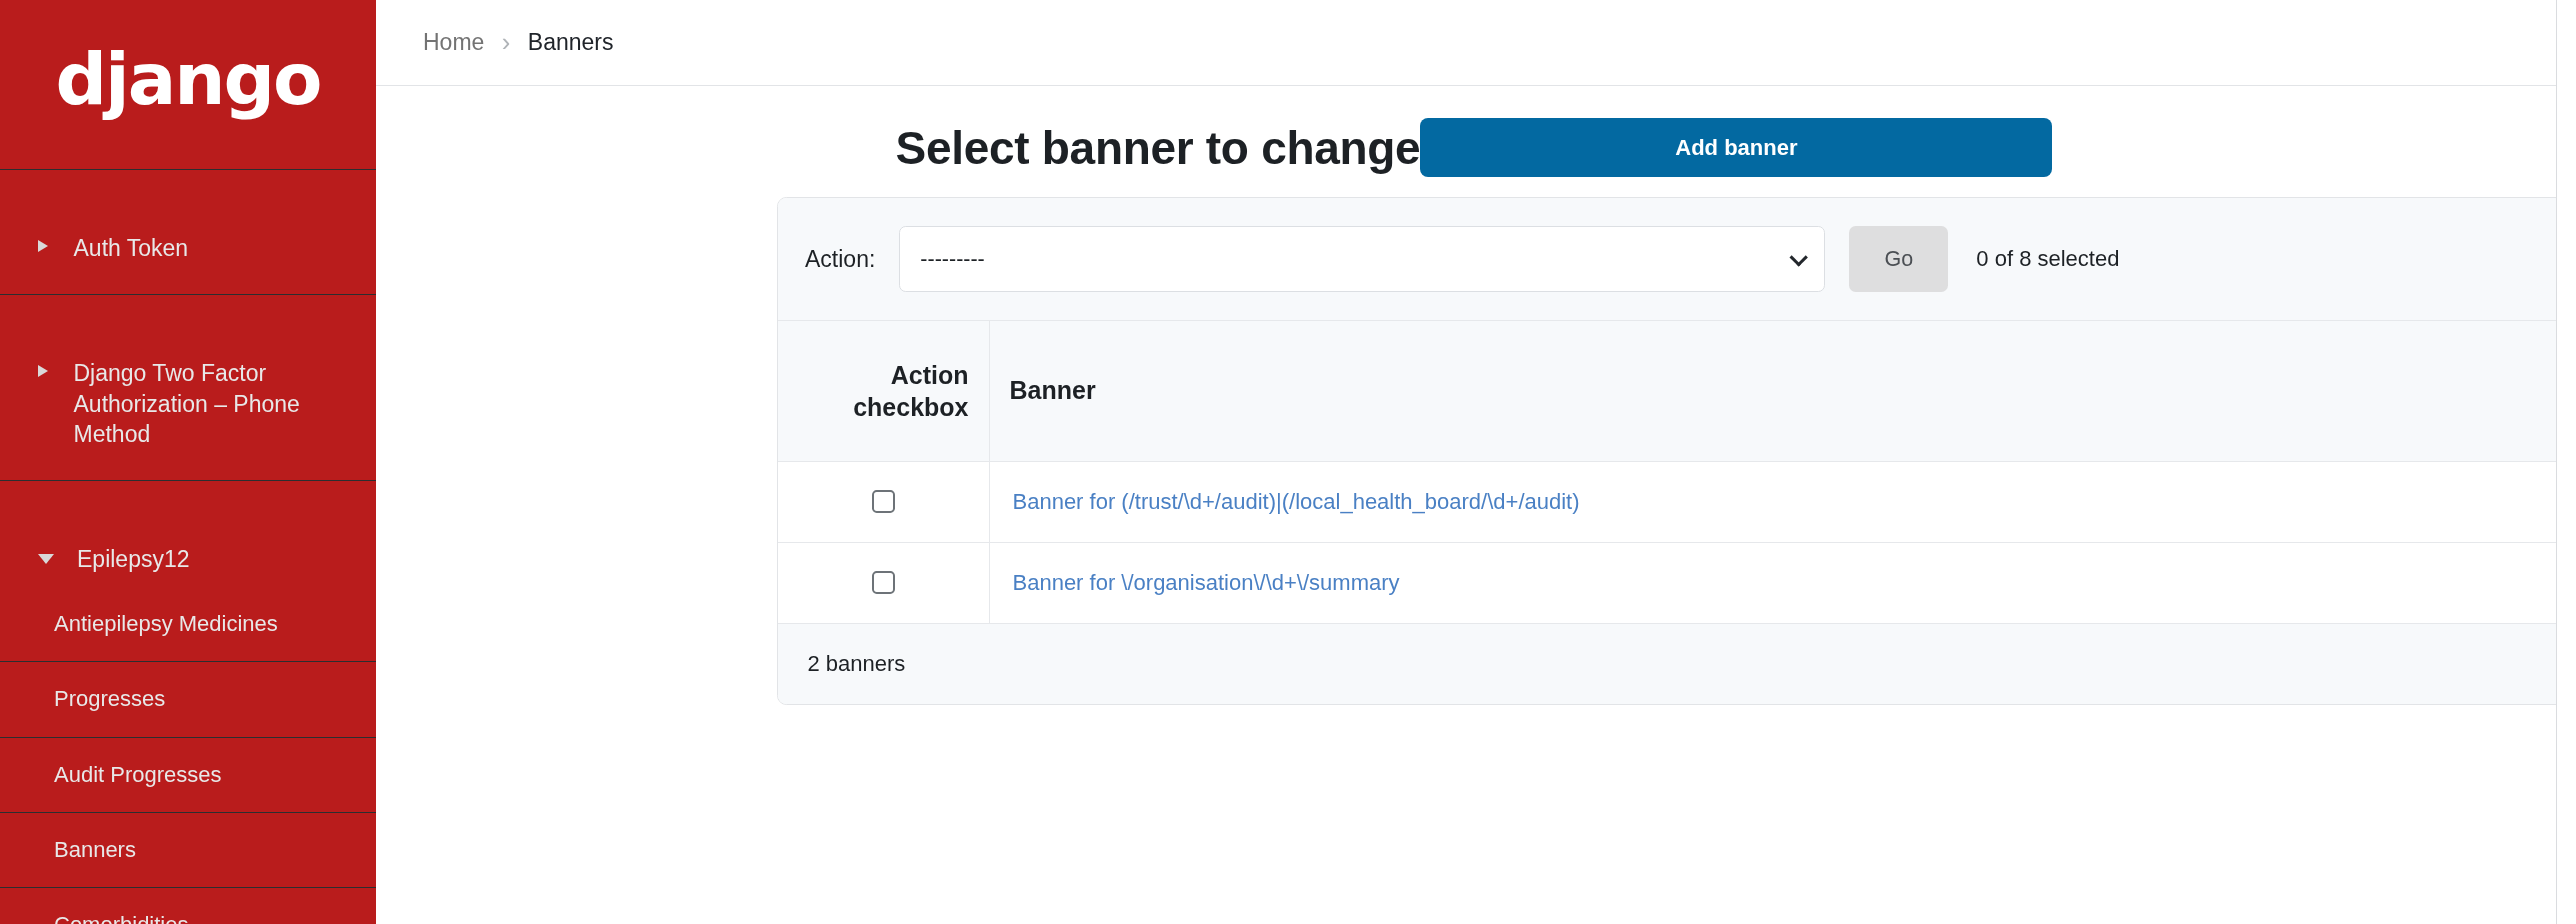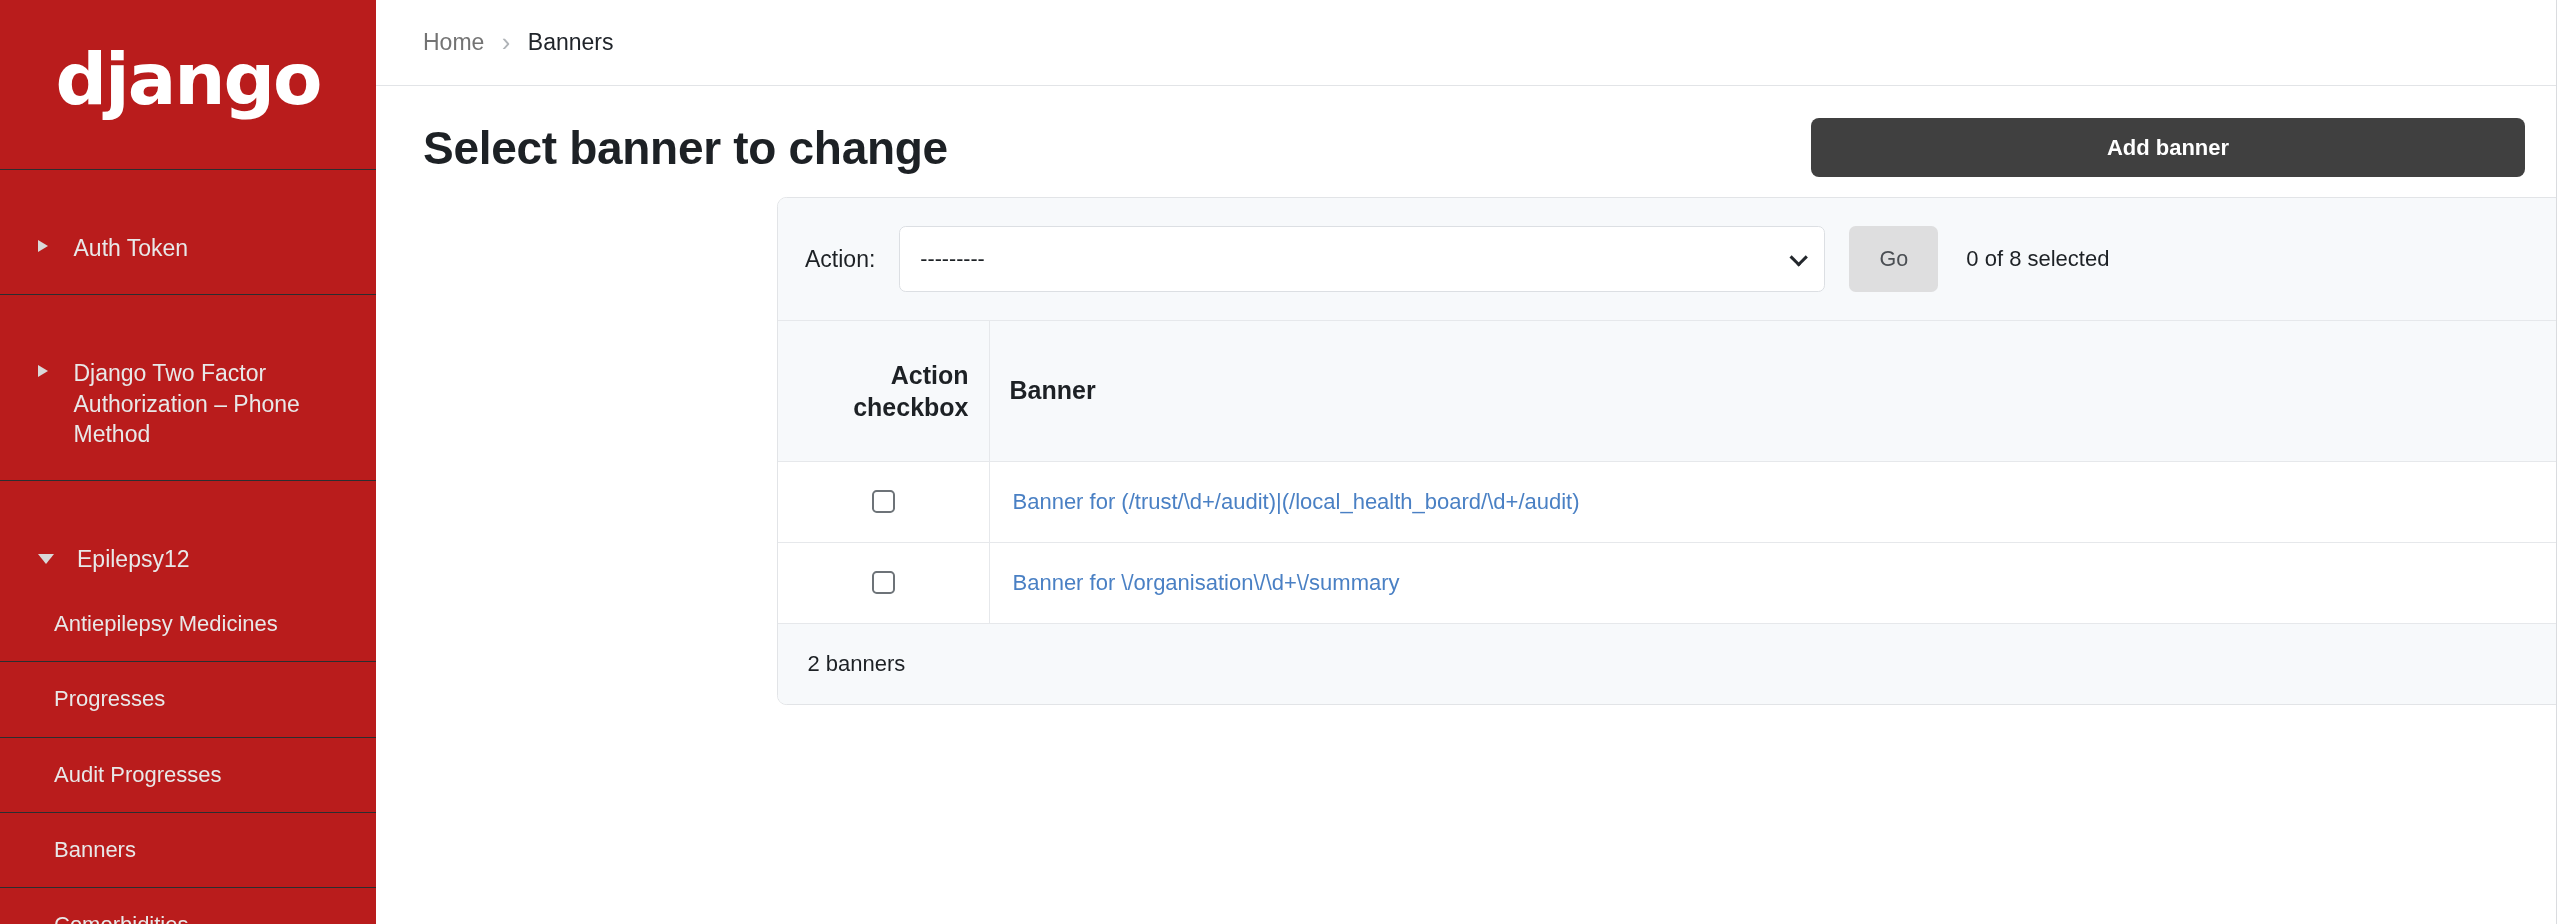--- a/index.html
+++ b/index.html
@@ -117,37 +117,37 @@
     color: #b0b4b8;
     margin: 0 17.5px;
     font-size: 25.5px;
     line-height: 1;
   }
   .crumb-current { color: #20242a; }
 
   .title-row {
     display: flex;
     align-items: center;
-    justify-content: space-between;
+    justify-content: center;
     padding: 32px 51px 25.5px 47px;
   }
   .page-title {
     font-size: 46px;
     font-weight: 700;
     color: #1d2125;
     letter-spacing: -0.3px;
   }
   .add-btn {
-    background: #404040;
+    background: #0369a1;
     color: #ffffff;
     font-size: 22px;
     font-weight: 700;
     border: none;
     border-radius: 8px;
-    width: 714px;
+    width: 632px;
     height: 59px;
     cursor: pointer;
     font-family: "Liberation Sans", sans-serif;
   }
 
   .card {
     margin: 0 51px 0 403px;
     margin-left: 0;
     margin-right: 0;
     width: 2163px;
@@ -196,21 +196,21 @@
     top: 50%;
     transform: translateY(-60%) rotate(45deg);
     width: 13.4px;
     height: 13.4px;
     border-right: 3.4px solid #23272c;
     border-bottom: 3.4px solid #23272c;
     pointer-events: none;
   }
   .go-btn {
     margin-left: 24px;
-    width: 89px;
+    width: 99px;
     height: 66px;
     background: #dededf;
     color: #4b4f54;
     border: none;
     border-radius: 6.7px;
     font-size: 21.5px;
     cursor: pointer;
     font-family: "Liberation Sans", sans-serif;
   }
   .sel-count {

